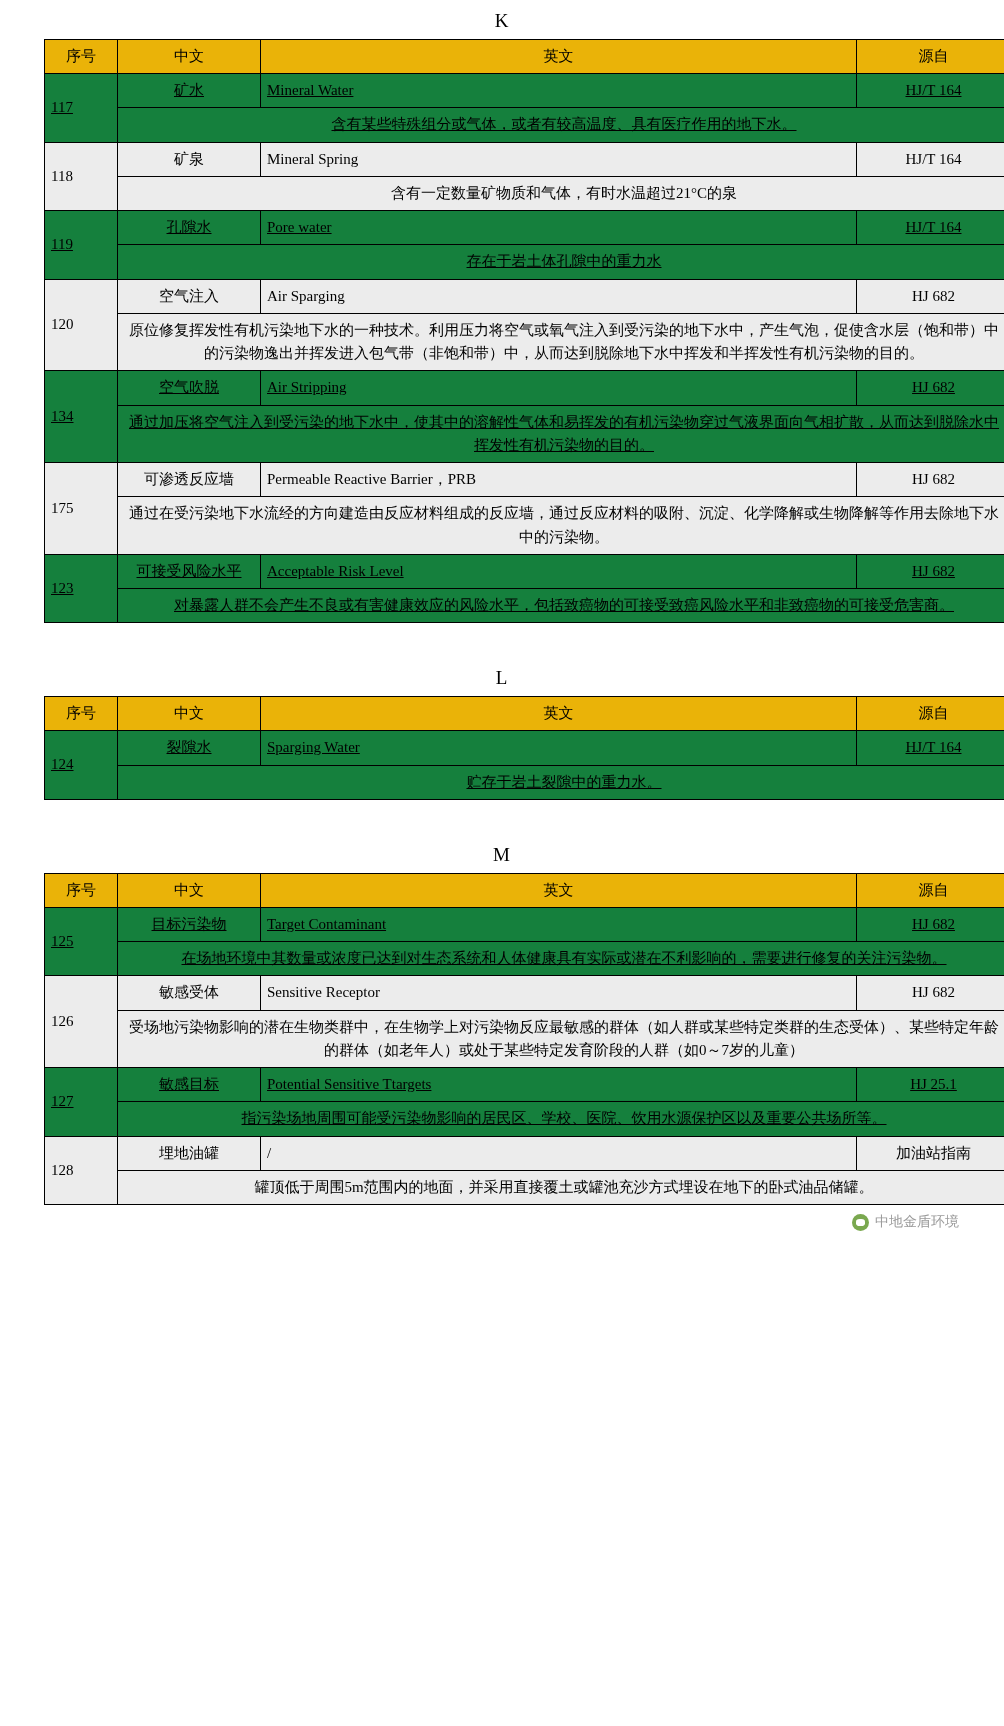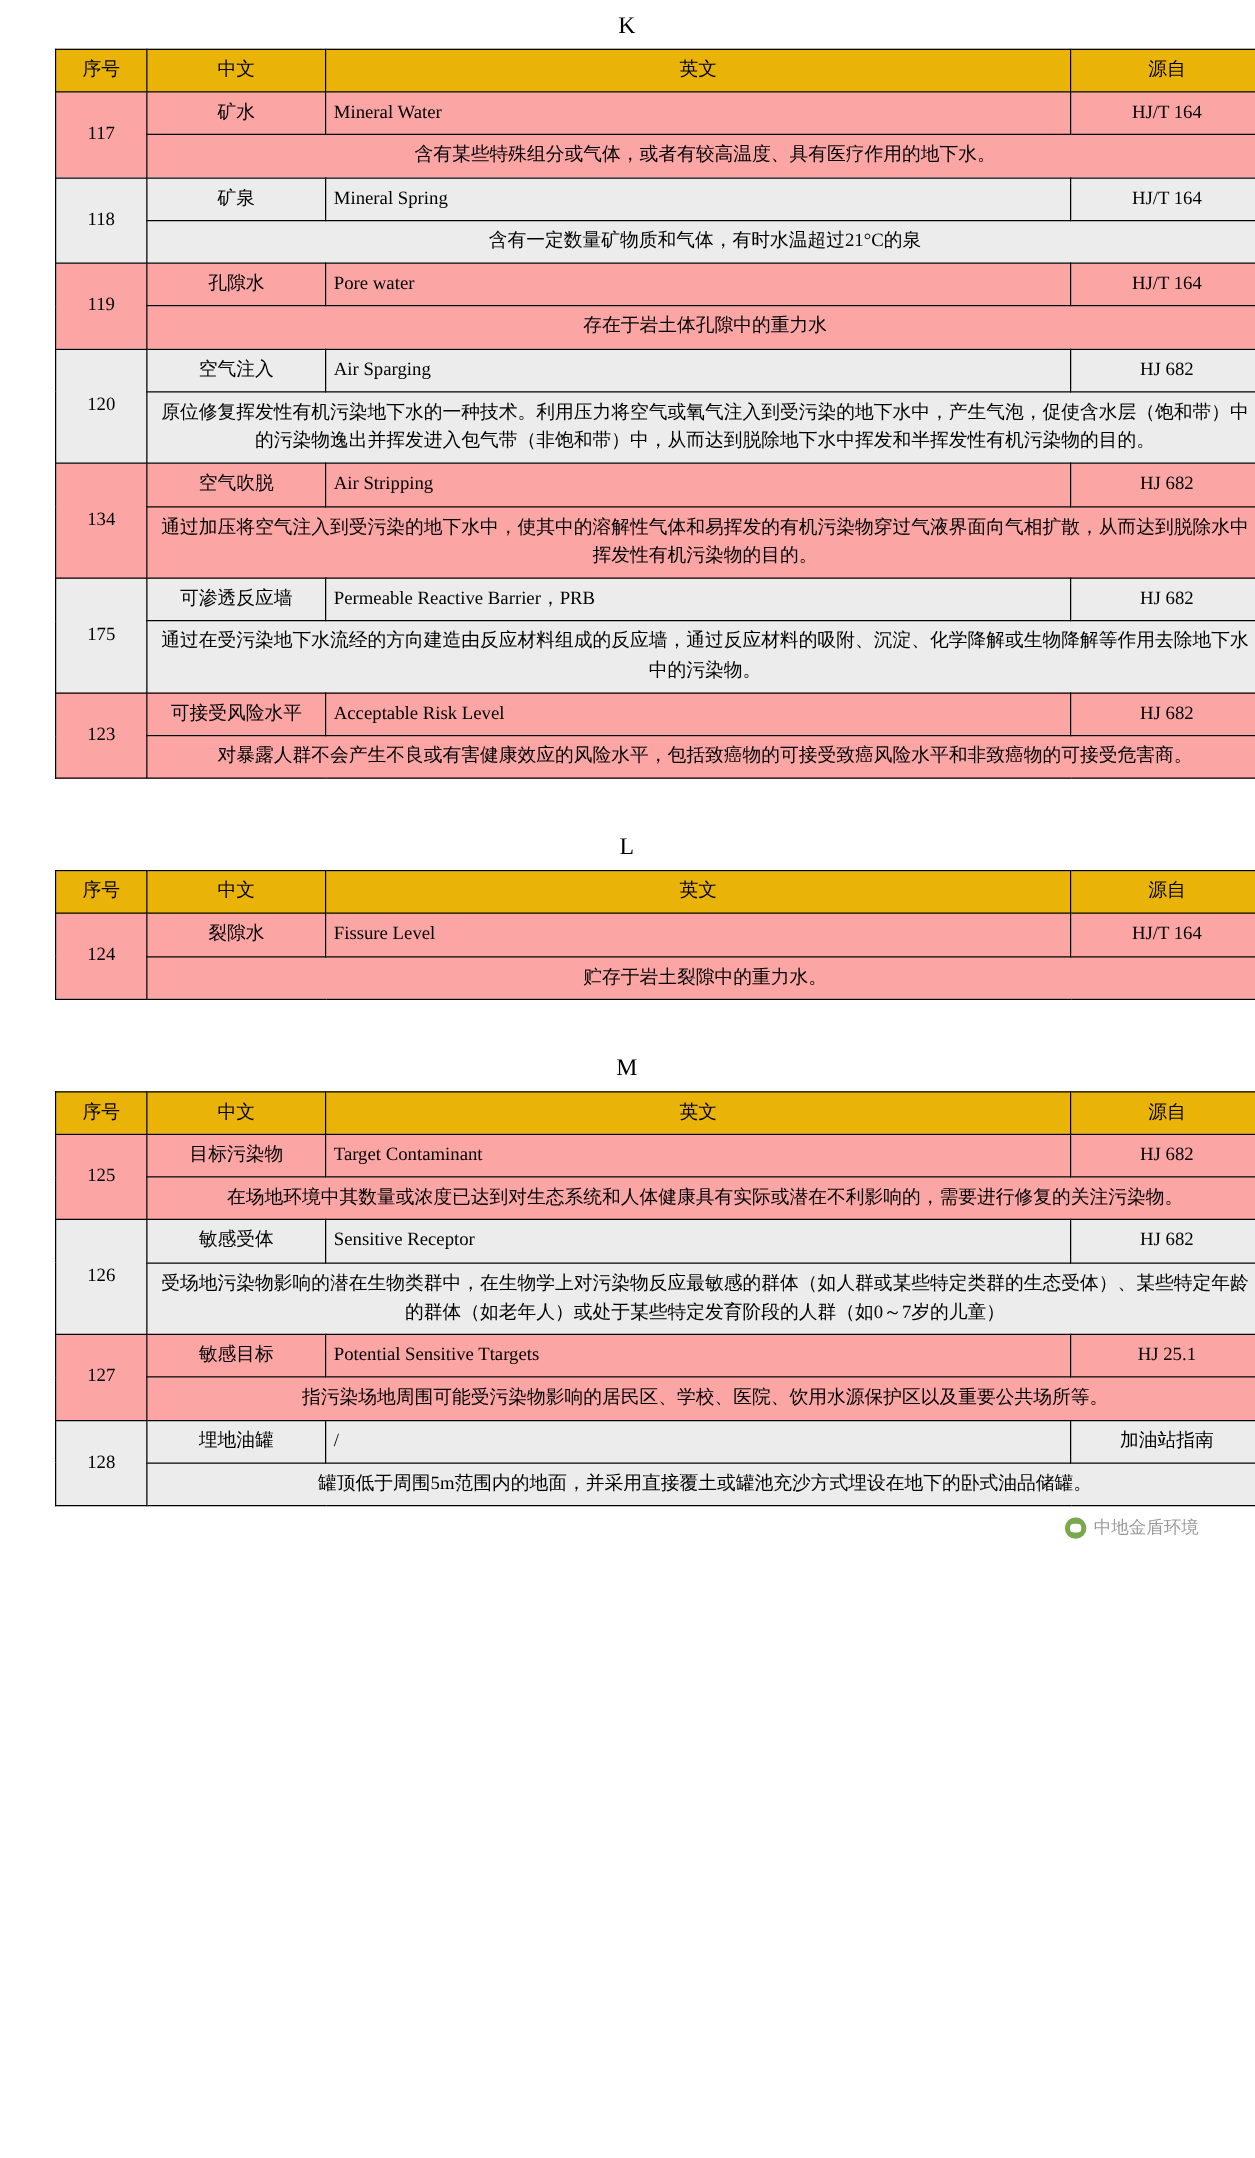--- a/index.html
+++ b/index.html
@@ -34,33 +34,33 @@
     border: 1px solid #000000;
   }
   table.gloss td {
     border: 1px solid #000000;
     font-size: 15px;
     line-height: 1.55;
     padding: 5px 6px;
     vertical-align: middle;
     font-family: "Liberation Serif", serif;
   }
-  .col-no    { width: 60px;  text-align: center; }
+  .col-no    { width: 60px;  text-align: left; }
   .col-cn    { width: 130px; text-align: center; }
   .col-en    { width: 583px; text-align: left; font-family: "Liberation Sans", sans-serif; font-size: 15px;}
   .col-src   { width: 141px; text-align: center; font-family: "Liberation Sans", sans-serif; font-size: 15px;}
   .head td {
     background: #eab308;
     text-align: center;
     font-size: 15px;
     padding: 7px 6px;
     font-family: "Liberation Serif", serif;
   }
   tr.shade td { background: #ececec; }
-  tr.plain td { background: #fca5a5; }
+  tr.plain td { background: #15803d; text-decoration: underline; }
   td.desc {
     text-align: center;
     padding: 7px 14px;
     line-height: 1.6;
     font-size: 15px;
   }
   .spacer { height: 34px; }
   .footer {
     width: 989px;
     text-align: right;
@@ -175,21 +175,21 @@
       <tbody>
         <tr class="head">
           <td class="col-no">序号</td>
           <td class="col-cn">中文</td>
           <td class="col-en">英文</td>
           <td class="col-src">源自</td>
         </tr>
         <tr class="plain">
           <td class="col-no" rowspan="2">124</td>
           <td class="col-cn">裂隙水</td>
-          <td class="col-en">Fissure Level</td>
+          <td class="col-en">Sparging Water</td>
           <td class="col-src">HJ/T 164</td>
         </tr>
         <tr class="plain">
           <td class="desc" colspan="3">贮存于岩土裂隙中的重力水。</td>
         </tr>
       </tbody>
     </table>
     <div class="spacer"></div>
     <div class="section-title">M</div>
     <table class="gloss">

